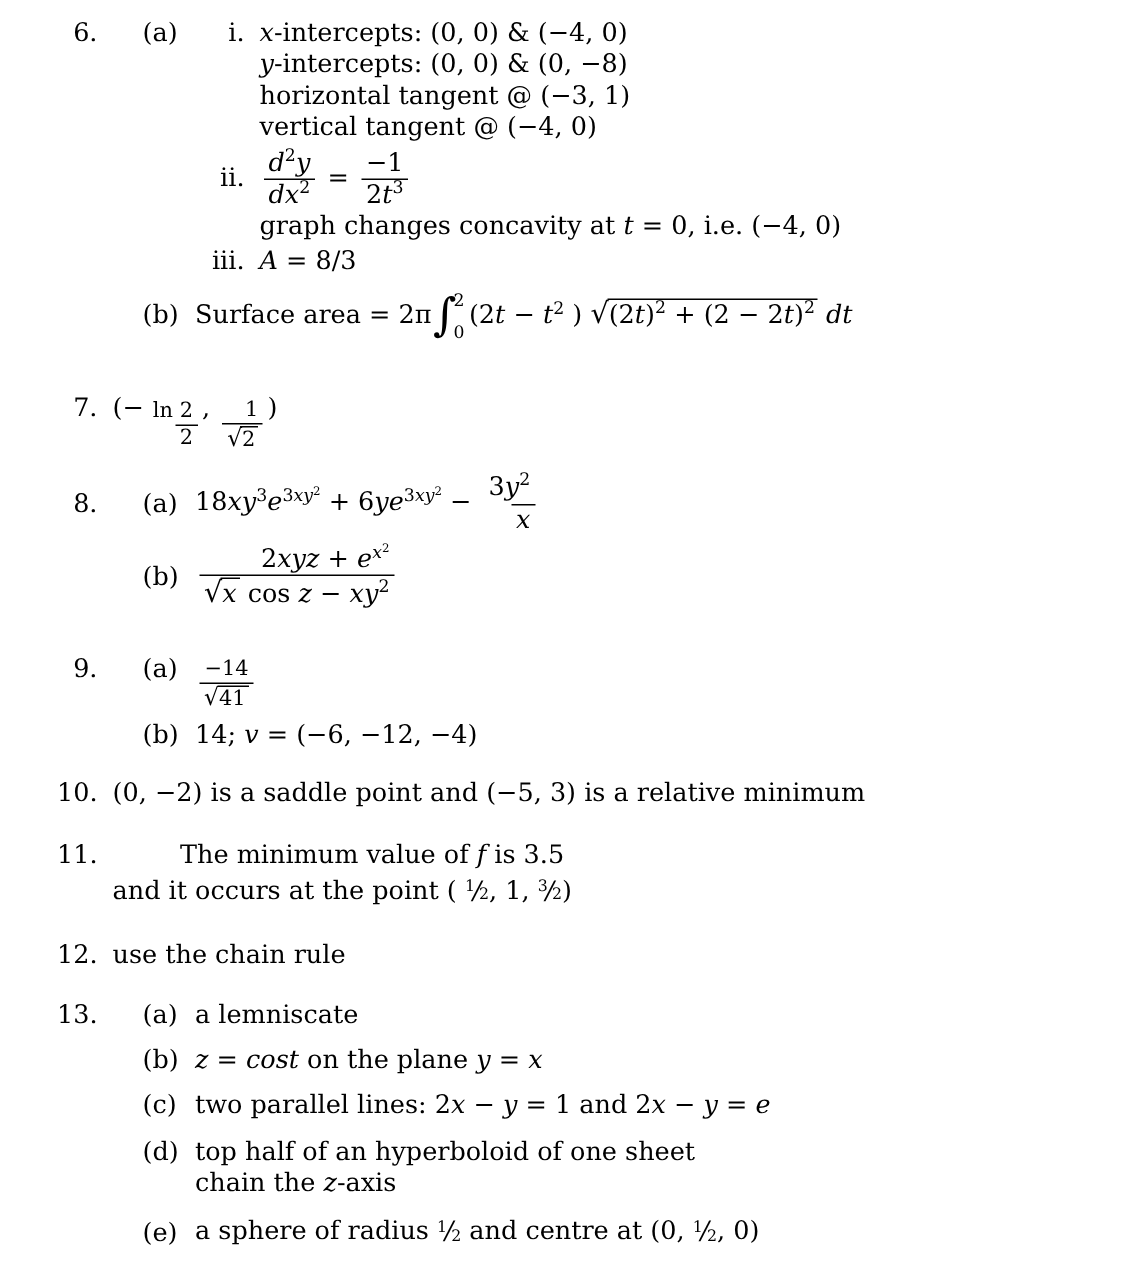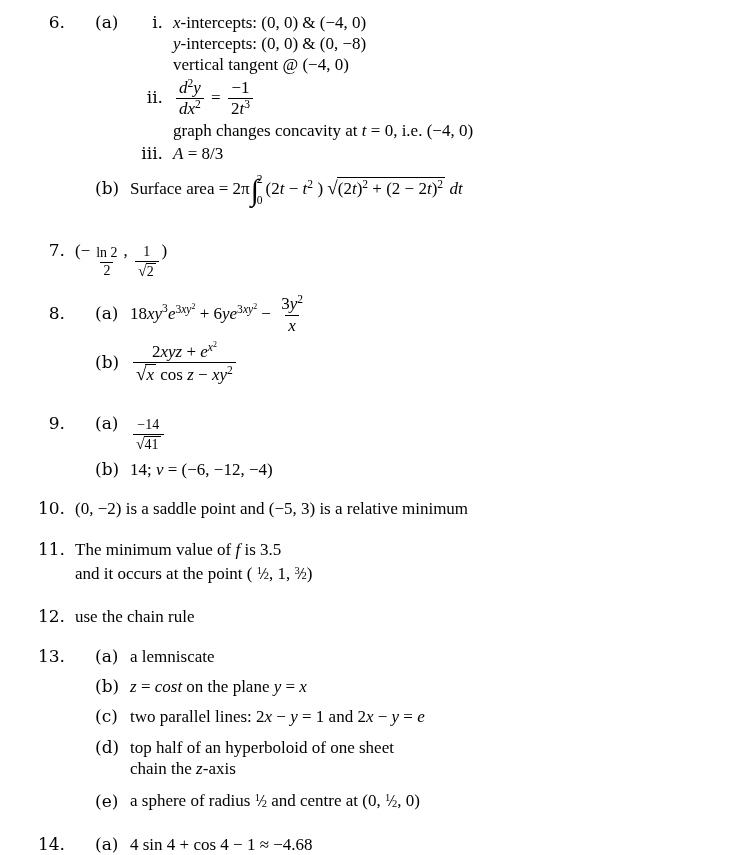--- a/index.html
+++ b/index.html
@@ -15,30 +15,30 @@
   .sheet { padding-top: 12px; }
   .row {
     display: flex;
     align-items: baseline;
     line-height: 21px;
     white-space: pre;
   }
   .c-num    { flex: 0 0 65px; text-align: right; }
   .c-letter { flex: 0 0 35px; margin-left: 30px; }
   .c-roman  { flex: 0 0 33px; text-align: right; }
-  .content  { white-space: pre; font-family: Liberation Serif, serif; }
+  .content  { white-space: pre; }
   .lvl-num > .content, .lvl-roman > .content { margin-left: 10px; }
 
   .v { font-style: italic; }
   .rm { font-style: normal; }
 
   .sup { font-size: 0.68em; vertical-align: 0.55em; line-height: 0; }
 
   .frac {
-    display: inline-flex; flex-direction: column; align-items: center;
+    display: inline-flex; flex-direction: column; align-items: flex-end;
     vertical-align: middle; margin: 0 3px; line-height: 1.2; text-align: center;
   }
   .frac .fn { padding: 0 3px; display: block; }
   .frac .fd { border-top: 1.3px solid #000; padding: 0 3px; display: block; }
   .frac.small { font-size: 0.82em; margin-top: 20px; }
 
   .sqrt { display: inline-block; white-space: nowrap; }
   .rsign { font-size: 1.12em; display: inline-block; }
   .rad  { display: inline-block; border-top: 1.3px solid #000; padding: 0 2px 0 1px; margin-left: -1px; }
 
@@ -55,32 +55,33 @@
   .sfn { font-size: 0.62em; vertical-align: 0.5em; margin-right: -1.5px; }
   .sfs { font-style: italic; }
   .sfd { font-size: 0.62em; vertical-align: -0.05em; margin-left: -1.5px; }
 </style>
 </head>
 <body>
 
 <main class="sheet">
     <div class="row lvl-roman"><span class="c-num">6.</span><span class="c-letter">(a)</span><span class="c-roman">i.</span><span class="content"><span class="v">x</span><span class="rm">-intercepts: (0, 0) &amp; (−4, 0)</span></span></div>
     <div class="row lvl-roman"><span class="c-num"></span><span class="c-letter"></span><span class="c-roman"></span><span class="content"><span class="v">y</span><span class="rm">-intercepts: (0, 0) &amp; (0, −8)</span></span></div>
+    <div class="row lvl-roman"><span class="c-num"></span><span class="c-letter"></span><span class="c-roman"></span><span class="content"><span class="rm">horizontal tangent @ (−3, 1)</span></span></div>
     <div class="row lvl-roman"><span class="c-num"></span><span class="c-letter"></span><span class="c-roman"></span><span class="content"><span class="rm">vertical tangent @ (−4, 0)</span></span></div>
     <div class="row lvl-roman" style="margin-top: 3px;"><span class="c-num"></span><span class="c-letter"></span><span class="c-roman">ii.</span><span class="content"><span class="frac"><span class="fn"><span class="v">d</span><span class="sup"><span class="rm">2</span></span><span class="v">y</span></span><span class="fd"><span class="v">dx</span><span class="sup"><span class="rm">2</span></span></span></span><span class="rm"> = </span><span class="frac"><span class="fn"><span class="rm">−1</span></span><span class="fd"><span class="rm">2</span><span class="v">t</span><span class="sup"><span class="rm">3</span></span></span></span></span></div>
     <div class="row lvl-roman"><span class="c-num"></span><span class="c-letter"></span><span class="c-roman"></span><span class="content"><span class="rm">graph changes concavity at </span><span class="v">t</span><span class="rm"> = 0, i.e. (−4, 0)</span></span></div>
     <div class="row lvl-roman" style="margin-top: 2px;"><span class="c-num"></span><span class="c-letter"></span><span class="c-roman">iii.</span><span class="content"><span class="v">A</span><span class="rm"> = 8/3</span></span></div>
     <div class="row lvl-letter" style="margin-top: 10px;"><span class="c-num"></span><span class="c-letter">(b)</span><span class="content"><span class="rm">Surface area = 2π</span><span class="int"><span class="iglyph">∫</span><span class="ilims"><span class="ihi">2</span><span class="ilo">0</span></span></span><span class="rm">(2</span><span class="v">t</span><span class="rm"> − </span><span class="v">t</span><span class="sup"><span class="rm">2</span></span><span class="rm"> ) </span><span class="sqrt"><span class="rsign">√</span><span class="rad"><span class="rm">(2</span><span class="v">t</span><span class="rm">)</span><span class="sup"><span class="rm">2</span></span><span class="rm"> + (2 − 2</span><span class="v">t</span><span class="rm">)</span><span class="sup"><span class="rm">2</span></span></span></span><span class="rm"> </span><span class="v">dt</span></span></div>
     <div class="row lvl-num" style="margin-top: 18px;"><span class="c-num">7.</span><span class="content"><span class="rm">(−</span><span class="frac small"><span class="fn"><span class="rm">ln 2</span></span><span class="fd"><span class="rm">2</span></span></span><span class="rm">, </span><span class="frac small"><span class="fn"><span class="rm">1</span></span><span class="fd"><span class="sqrt"><span class="rsign">√</span><span class="rad"><span class="rm">2</span></span></span></span></span><span class="rm">)</span></span></div>
     <div class="row lvl-letter" style="margin-top: 14px;"><span class="c-num">8.</span><span class="c-letter">(a)</span><span class="content"><span class="rm">18</span><span class="v">xy</span><span class="sup"><span class="rm">3</span></span><span class="v">e</span><span class="sup"><span class="rm">3</span><span class="v">xy</span><span class="sup"><span class="rm">2</span></span></span><span class="rm"> + 6</span><span class="v">ye</span><span class="sup"><span class="rm">3</span><span class="v">xy</span><span class="sup"><span class="rm">2</span></span></span><span class="rm"> − </span><span class="frac"><span class="fn"><span class="rm">3</span><span class="v">y</span><span class="sup"><span class="rm">2</span></span></span><span class="fd"><span class="v">x</span></span></span></span></div>
     <div class="row lvl-letter" style="margin-top: 6px;"><span class="c-num"></span><span class="c-letter">(b)</span><span class="content"><span class="frac"><span class="fn"><span class="rm">2</span><span class="v">xyz</span><span class="rm"> + </span><span class="v">e</span><span class="sup"><span class="v">x</span><span class="sup"><span class="rm">2</span></span></span></span><span class="fd"><span class="sqrt"><span class="rsign">√</span><span class="rad"><span class="v">x</span></span></span><span class="rm"> cos </span><span class="v">z</span><span class="rm"> − </span><span class="v">xy</span><span class="sup"><span class="rm">2</span></span></span></span></span></div>
     <div class="row lvl-letter" style="margin-top: 11px;"><span class="c-num">9.</span><span class="c-letter">(a)</span><span class="content"><span class="frac small"><span class="fn"><span class="rm">−14</span></span><span class="fd"><span class="sqrt"><span class="rsign">√</span><span class="rad"><span class="rm">41</span></span></span></span></span></span></div>
     <div class="row lvl-letter" style="margin-top: 5px;"><span class="c-num"></span><span class="c-letter">(b)</span><span class="content"><span class="rm">14; </span><span class="v">v</span><span class="rm"> = (−6, −12, −4)</span></span></div>
     <div class="row lvl-num" style="margin-top: 18px;"><span class="c-num">10.</span><span class="content"><span class="rm">(0, −2) is a saddle point and (−5, 3) is a relative minimum</span></span></div>
-    <div class="row lvl-num" style="margin-top: 20px;"><span class="c-num">11.</span><span class="content"><span class="rm">The minimum value of </span><span class="v">f</span><span class="rm"> is 3.5</span></span></div>
+    <div class="row lvl-num" style="margin-top: 20px; gap: 45px;"><span class="c-num">11.</span><span class="content"><span class="rm">The minimum value of </span><span class="v">f</span><span class="rm"> is 3.5</span></span></div>
     <div class="row lvl-num"><span class="c-num"></span><span class="content"><span class="rm">and it occurs at the point ( </span><span class="sfrac"><span class="sfn">1</span><span class="sfs">/</span><span class="sfd">2</span></span><span class="rm">, 1, </span><span class="sfrac"><span class="sfn">3</span><span class="sfs">/</span><span class="sfd">2</span></span><span class="rm">)</span></span></div>
     <div class="row lvl-num" style="margin-top: 20px;"><span class="c-num">12.</span><span class="content"><span class="rm">use the chain rule</span></span></div>
     <div class="row lvl-letter" style="margin-top: 19px; align-items: center;"><span class="c-num">13.</span><span class="c-letter">(a)</span><span class="content"><span class="rm">a lemniscate</span></span></div>
     <div class="row lvl-letter" style="margin-top: 9px;"><span class="c-num"></span><span class="c-letter">(b)</span><span class="content"><span class="v">z</span><span class="rm"> = </span><span class="v">cost</span><span class="rm"> on the plane </span><span class="v">y</span><span class="rm"> = </span><span class="v">x</span></span></div>
     <div class="row lvl-letter" style="margin-top: 9px;"><span class="c-num"></span><span class="c-letter">(c)</span><span class="content"><span class="rm">two parallel lines: 2</span><span class="v">x</span><span class="rm"> − </span><span class="v">y</span><span class="rm"> = 1 and 2</span><span class="v">x</span><span class="rm"> − </span><span class="v">y</span><span class="rm"> = </span><span class="v">e</span></span></div>
     <div class="row lvl-letter" style="margin-top: 10px;"><span class="c-num"></span><span class="c-letter">(d)</span><span class="content"><span class="rm">top half of an hyperboloid of one sheet</span></span></div>
     <div class="row lvl-letter"><span class="c-num"></span><span class="c-letter"></span><span class="content"><span class="rm">chain the </span><span class="v">z</span><span class="rm">-axis</span></span></div>
     <div class="row lvl-letter" style="margin-top: 8px;"><span class="c-num"></span><span class="c-letter">(e)</span><span class="content"><span class="rm">a sphere of radius </span><span class="sfrac"><span class="sfn">1</span><span class="sfs">/</span><span class="sfd">2</span></span><span class="rm"> and centre at (0, </span><span class="sfrac"><span class="sfn">1</span><span class="sfs">/</span><span class="sfd">2</span></span><span class="rm">, 0)</span></span></div>
     <div class="row lvl-letter" style="margin-top: 20px;"><span class="c-num">14.</span><span class="c-letter">(a)</span><span class="content"><span class="rm">4 sin 4 + cos 4 − 1 ≈ −4.68</span></span></div>
   </main>

